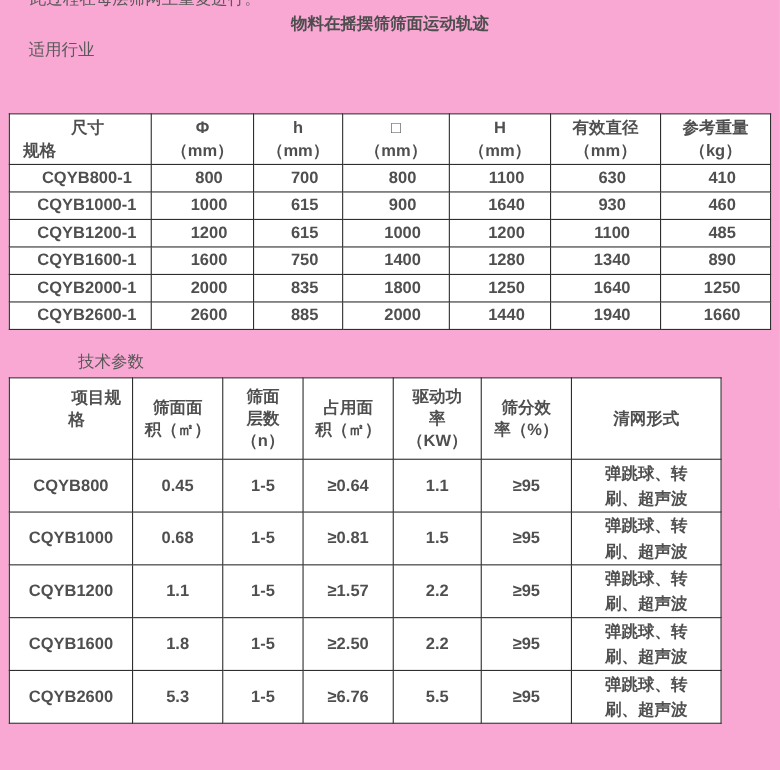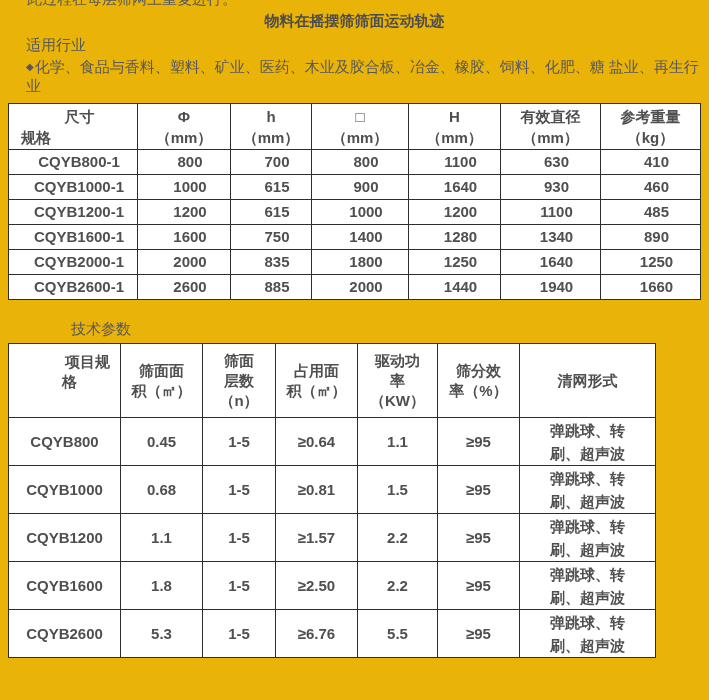--- a/index.html
+++ b/index.html
@@ -1,18 +1,18 @@
 <!DOCTYPE html>
 <html><head>
 <meta charset="utf-8">
 <style>
   html,body{margin:0;padding:0;background:#fff;}
   body{width:709px;height:700px;overflow:hidden;
        font-family:"Liberation Sans","DejaVu Sans",sans-serif;}
-  .page{position:relative;width:709px;height:700px;background:#eab308;}
+  .page{position:relative;width:709px;height:700px;background:#f9a8d4;}
 
   .cutoff{position:absolute;top:-10px;left:27px;font-size:15px;color:#595959;white-space:nowrap;}
   .title{position:absolute;top:12px;left:0;width:709px;text-align:center;
          font-size:15px;font-weight:bold;color:#4d4d4d;}
   .lbl{position:absolute;left:26px;font-size:15px;color:#595959;font-family:Liberation Serif, serif;}
   .lbl-industries{top:36px;}
   .industries{position:absolute;top:58px;left:26px;width:676px;font-size:15px;color:#595959;}
   .bullet{font-size:10px;vertical-align:2px;margin-right:1px;}
   .lbl-dim{top:81px;margin-top:22px;}
   .lbl-tech{top:320px;margin-left:45px;}
@@ -40,21 +40,20 @@
 <body>
 
 <div class="page">
 
   <div class="cutoff">此过程在每层筛网上重复进行。</div>
 
   <div class="title">物料在摇摆筛筛面运动轨迹</div>
 
   <div class="lbl lbl-industries">适用行业</div>
 
-  <div class="industries"><span class="bullet">◆</span><span>化学、食品与香料、塑料、矿业、医药、木业及胶合板、冶金、橡胶、饲料、化肥、糖 盐业、再生行业</span></div>
 
   <div class="lbl lbl-dim">外形尺寸</div>
 
   <table class="t1">
     <colgroup>
       <col style="width:129px">
         <col style="width:93px">
         <col style="width:81px">
       <col style="width:97px">
         <col style="width:92px">

